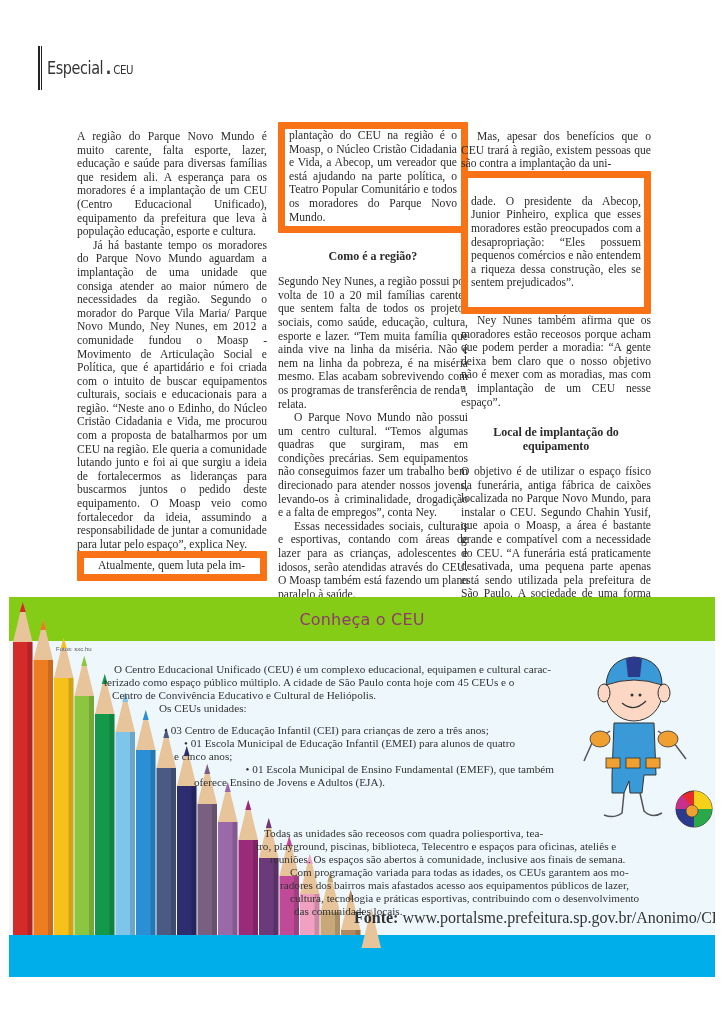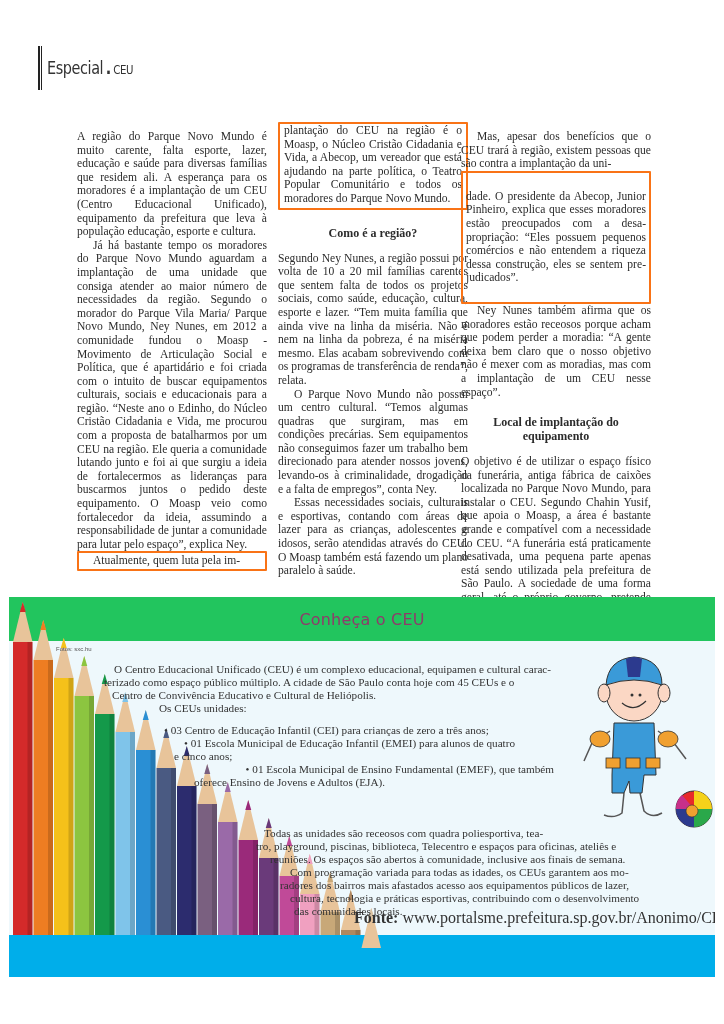--- a/index.html
+++ b/index.html
@@ -12,27 +12,27 @@
   .header .title .sub { font-size: 12px; }
 
   .col { position: absolute; top: 130px; width: 190px; font-size: 11.6px; line-height: 13.6px; text-align: justify; hyphens: manual; }
   .col p { margin: 0; }
   .col p.indent { text-indent: 16px; }
   .col1 { left: 77px; }
   .col2 { left: 278px; top: 122px; }
   .col3 { left: 461px; }
   .col h3 { font-size: 12px; font-weight: bold; text-align: center; margin: 16px 0 12px 0; line-height: 14px; }
 
-  .hl { border: 2px solid #f97316; border-radius: 1px; }
+  .hl { border: 7px solid #f97316; border-radius: 1px; }
   .hl-col1 { padding: 1px 4px 1px 14px; margin-left: -8px; margin-top: 1px; }
   .hl-col2 { padding: 0 4px 2px 4px; margin-left: -6px; margin-right: -6px; }
   .hl-col3 { padding: 17px 3px; margin-left: -4px; margin-right: -4px; }
 
   .box { position: absolute; left: 9px; top: 597px; width: 706px; height: 380px; background: #eef8fc; overflow: hidden; }
-  .box .top-band { position: absolute; left: 0; top: 0; width: 100%; height: 44px; background: #22c55e; display: flex; align-items: center; justify-content: center; }
+  .box .top-band { position: absolute; left: 0; top: 0; width: 100%; height: 44px; background: #84cc16; display: flex; align-items: center; justify-content: center; }
   .box .top-band .heading { font-family: "DejaVu Sans", sans-serif; font-size: 16px; color: #8f3b6b; letter-spacing: 0.2px; }
   .box .bottom-band { position: absolute; left: 0; bottom: 0; width: 100%; height: 42px; background: #00aeea; }
   .box .credit { position: absolute; left: 47px; top: 49px; font-family: "Liberation Sans", sans-serif; font-size: 6px; color: #555; }
 
   .pencils { position: absolute; left: 0; top: 0; width: 706px; height: 380px; pointer-events: none; }
 
   .box-text { position: absolute; font-size: 11.2px; line-height: 13px; color: #333; }
   .bt1 { left: 95px; top: 66px; width: 450px; }
   .bt1 .l1 { text-indent: 10px; }
   .bt1 .l3 { padding-left: 8px; }

